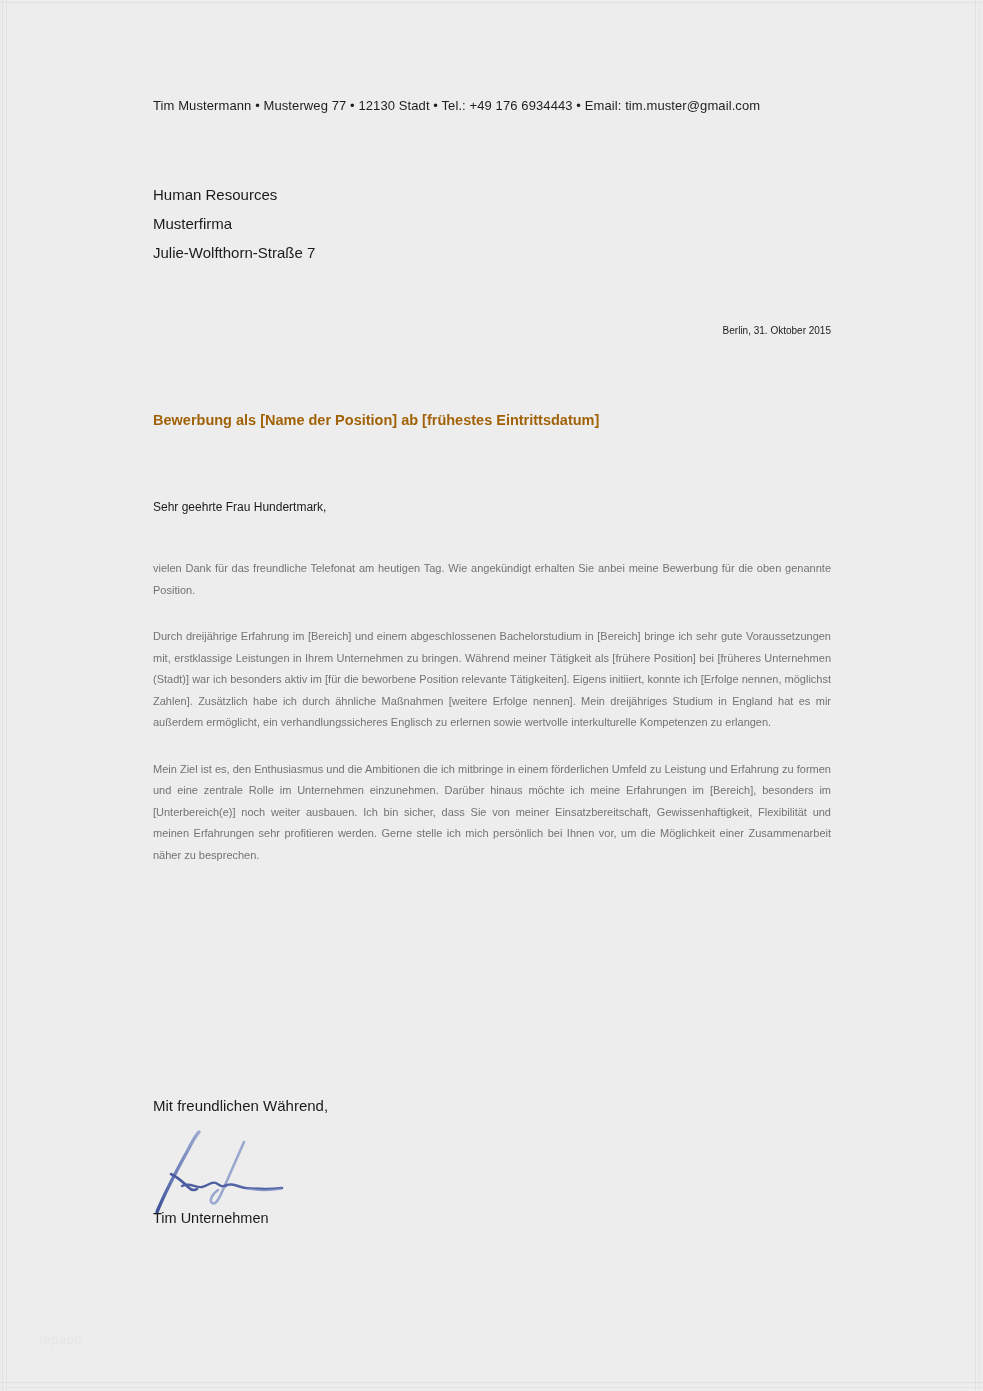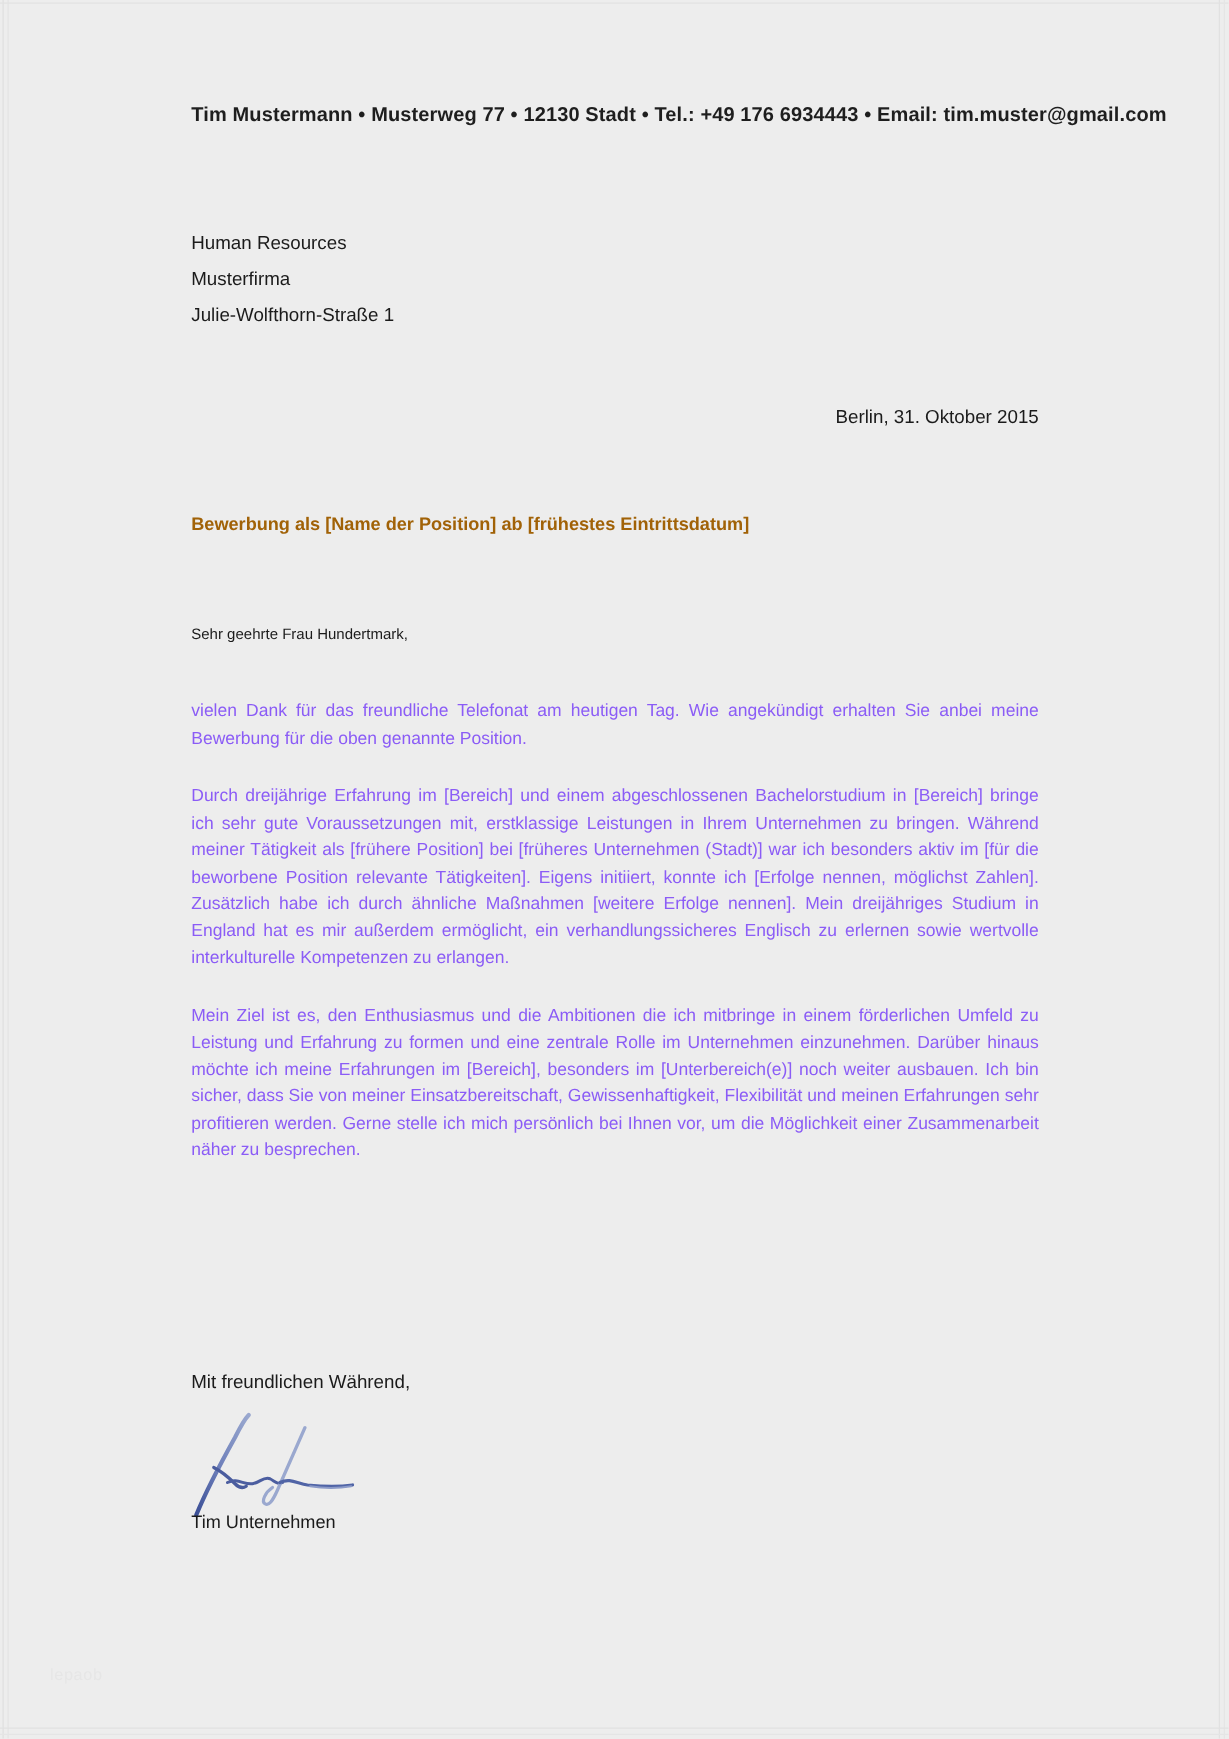--- a/index.html
+++ b/index.html
@@ -53,47 +53,46 @@
     background: #e1e1e1;
   }
   .edge-bottom-b {
     position: absolute; left: 0; top: 1387px; width: 983px; height: 1px;
     background: #e5e5e5;
   }
 
   .sender-line {
     position: absolute;
     left: 153px;
-    top: 84px;
+    top: 98px;
     width: 700px;
-    font-size: 16px;
+    font-size: 13px;
     letter-spacing: 0.1px;
     color: #1e1e1e;
     white-space: nowrap;
-    font-weight: bold;
   }
 
   .address-block {
     position: absolute;
     left: 153px;
     top: 180px;
     width: 500px;
     font-size: 15px;
     line-height: 29px;
     color: #1b1b1b;
   }
   .address-block div { white-space: nowrap; }
 
   .date-line {
     position: absolute;
     left: 153px;
     top: 325px;
     width: 678px;
     text-align: right;
-    font-size: 15px;
+    font-size: 10px;
     color: #1b1b1b;
   }
 
   .subject-line {
     position: absolute;
     left: 153px;
     top: 412px;
     width: 700px;
     font-size: 14.5px;
     font-weight: bold;
@@ -110,25 +109,25 @@
     color: #1b1b1b;
   }
 
   .body-block {
     position: absolute;
     left: 153px;
     top: 558px;
     width: 678px;
   }
   .para {
-    font-size: 14px;
+    font-size: 11px;
     line-height: 21.5px;
     text-align: justify;
     text-justify: inter-word;
-    color: #8b5cf6;
+    color: #737373;
     margin: 0 0 25px 0;
     hyphens: manual;
   }
   .para:last-child { margin-bottom: 0; }
 
   .closing {
     position: absolute;
     left: 153px;
     top: 1097px;
     font-size: 15px;
@@ -174,21 +173,21 @@
   <div class="edge-right-a"></div>
   <div class="edge-right-b"></div>
   <div class="edge-bottom-a"></div>
   <div class="edge-bottom-b"></div>
 
   <div class="sender-line">Tim Mustermann • Musterweg 77 • 12130 Stadt • Tel.: +49 176 6934443 • Email: tim.muster@gmail.com</div>
 
   <div class="address-block">
     <div>Human Resources</div>
     <div>Musterfirma</div>
-    <div>Julie-Wolfthorn-Straße 1</div>
+    <div>Julie-Wolfthorn-Straße 7</div>
   </div>
 
   <div class="date-line">Berlin, 31. Oktober 2015</div>
 
   <div class="subject-line">Bewerbung als [Name der Position] ab [frühestes Eintrittsdatum]</div>
 
   <div class="salutation">Sehr geehrte Frau Hundertmark,</div>
 
   <div class="body-block">
     <p class="para">vielen Dank für das freundliche Telefonat am heutigen Tag. Wie angekündigt erhalten Sie anbei meine Bewerbung für die oben genannte Position.</p>

